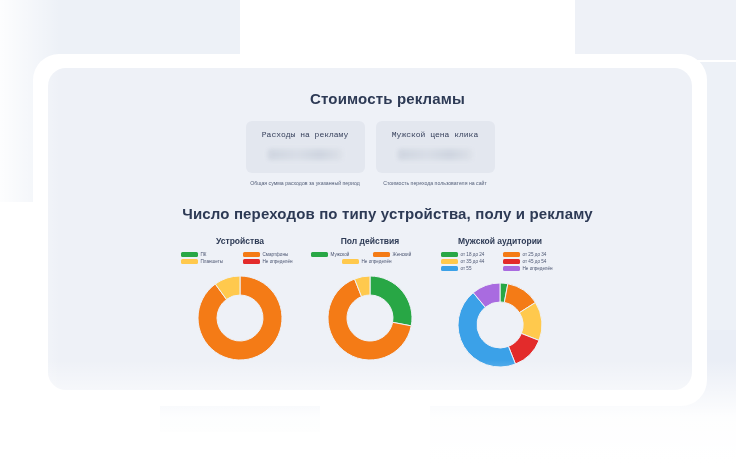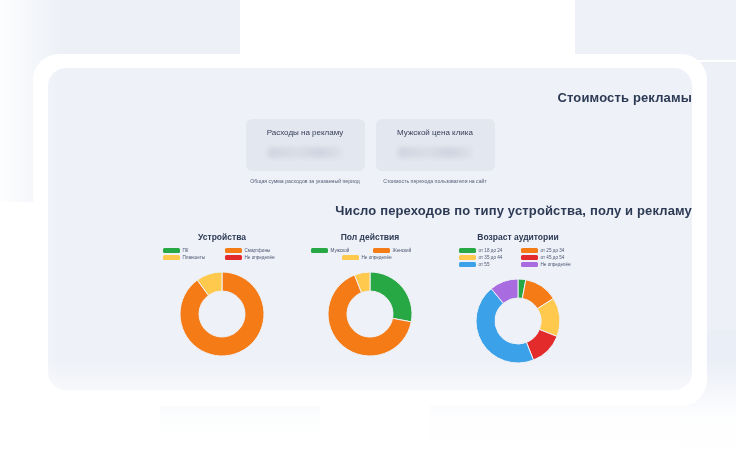--- a/index.html
+++ b/index.html
@@ -118,22 +118,22 @@
     z-index: 4;
     overflow: hidden;
   }
 
   
   #cost-section {
     padding-top: 22px;
   }
 
   .section-title {
-    text-align: right;
-    font-size: 13px;
+    text-align: center;
+    font-size: 15px;
     font-weight: bold;
     color: #2d3a55;
     letter-spacing: 0.15px;
     margin-left: 35px;
   }
 
   #metric-cards {
     display: flex;
     justify-content: center;
     gap: 11px;
@@ -143,20 +143,21 @@
   .metric-card-wrap {
     width: 119px;
   }
 
   .metric-card {
     background: #e3e7ef;
     border-radius: 6px;
     height: 52px;
     padding-top: 9px;
     text-align: center;
+    font-family: Liberation Mono, monospace;
   }
 
   .metric-card-title {
     font-size: 8px;
     color: #37415c;
     line-height: 10px;
   }
 
   .metric-card-value {
     margin: 9px auto 0;
@@ -178,21 +179,20 @@
   }
 
   
   #transitions-section {
     margin-top: 18px;
   }
 
   #charts-row {
     display: flex;
     justify-content: center;
-    gap: 18px;
     margin-top: 14px;
   }
 
   .chart-block {
     width: 130px;
     display: flex;
     flex-direction: column;
     align-items: center;
   }
 
@@ -332,21 +332,21 @@
         <div class="donut-wrap">
             <svg width="90" height="90" viewBox="0 0 90 90" class="donut">
               <path d="M 45 3 A 42 42 0 0 1 86.25606453060493 52.87001521260044 L 67.59260676675984 49.309770235471674 A 23 23 0 0 0 45 22 Z" fill="#28a745" stroke="#eef1f7" stroke-width="1"></path>
               <path d="M 86.25606453060493 52.87001521260044 A 42 42 0 1 1 29.53876878724357 5.9493875926934265 L 36.53313528825243 23.615140824570208 A 23 23 0 1 0 67.59260676675984 49.309770235471674 Z" fill="#f47b16" stroke="#eef1f7" stroke-width="1"></path>
               <path d="M 29.53876878724357 5.9493875926934265 A 42 42 0 0 1 45.00000000000003 3 L 45.000000000000014 22 A 23 23 0 0 0 36.53313528825243 23.615140824570208 Z" fill="#ffc94d" stroke="#eef1f7" stroke-width="1"></path>
             </svg>
           </div>
       </div>
 
       <div class="chart-block">
-        <div class="chart-title">Возраст аудитории</div>
+        <div class="chart-title">Мужской аудитории</div>
         <div class="chart-legend">
             <div class="legend-item">
               <span class="legend-swatch" style="background: rgb(40, 167, 69);"></span>
               <span class="legend-label">от 18 до 24</span>
             </div>
             <div class="legend-item">
               <span class="legend-swatch" style="background: rgb(244, 123, 22);"></span>
               <span class="legend-label">от 25 до 34</span>
             </div>
             <div class="legend-item">

